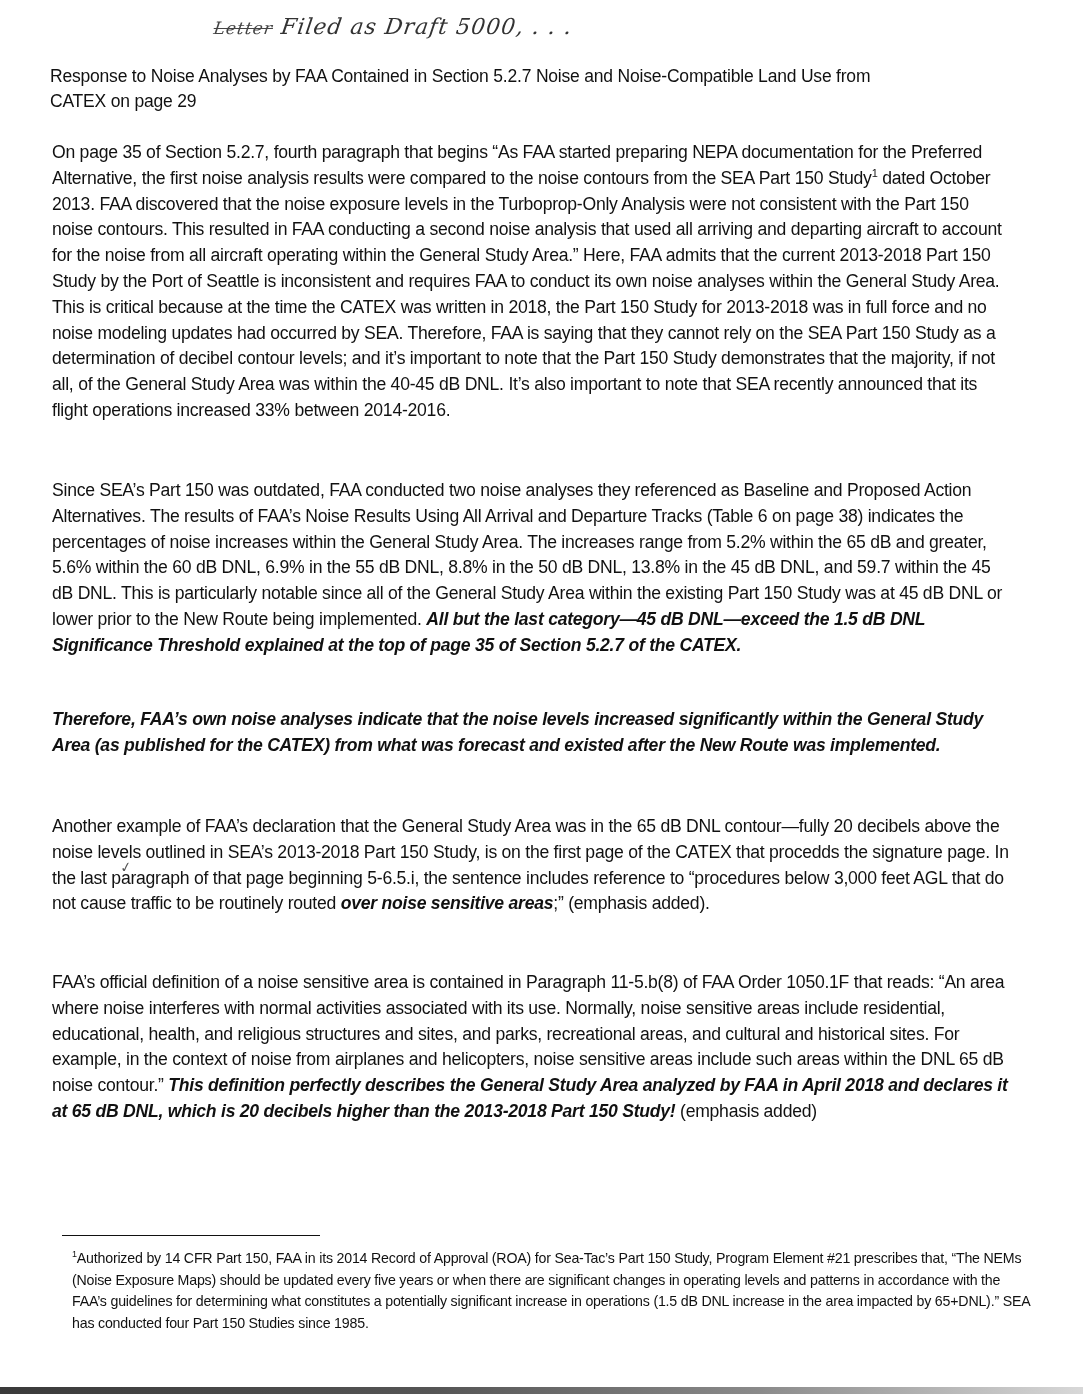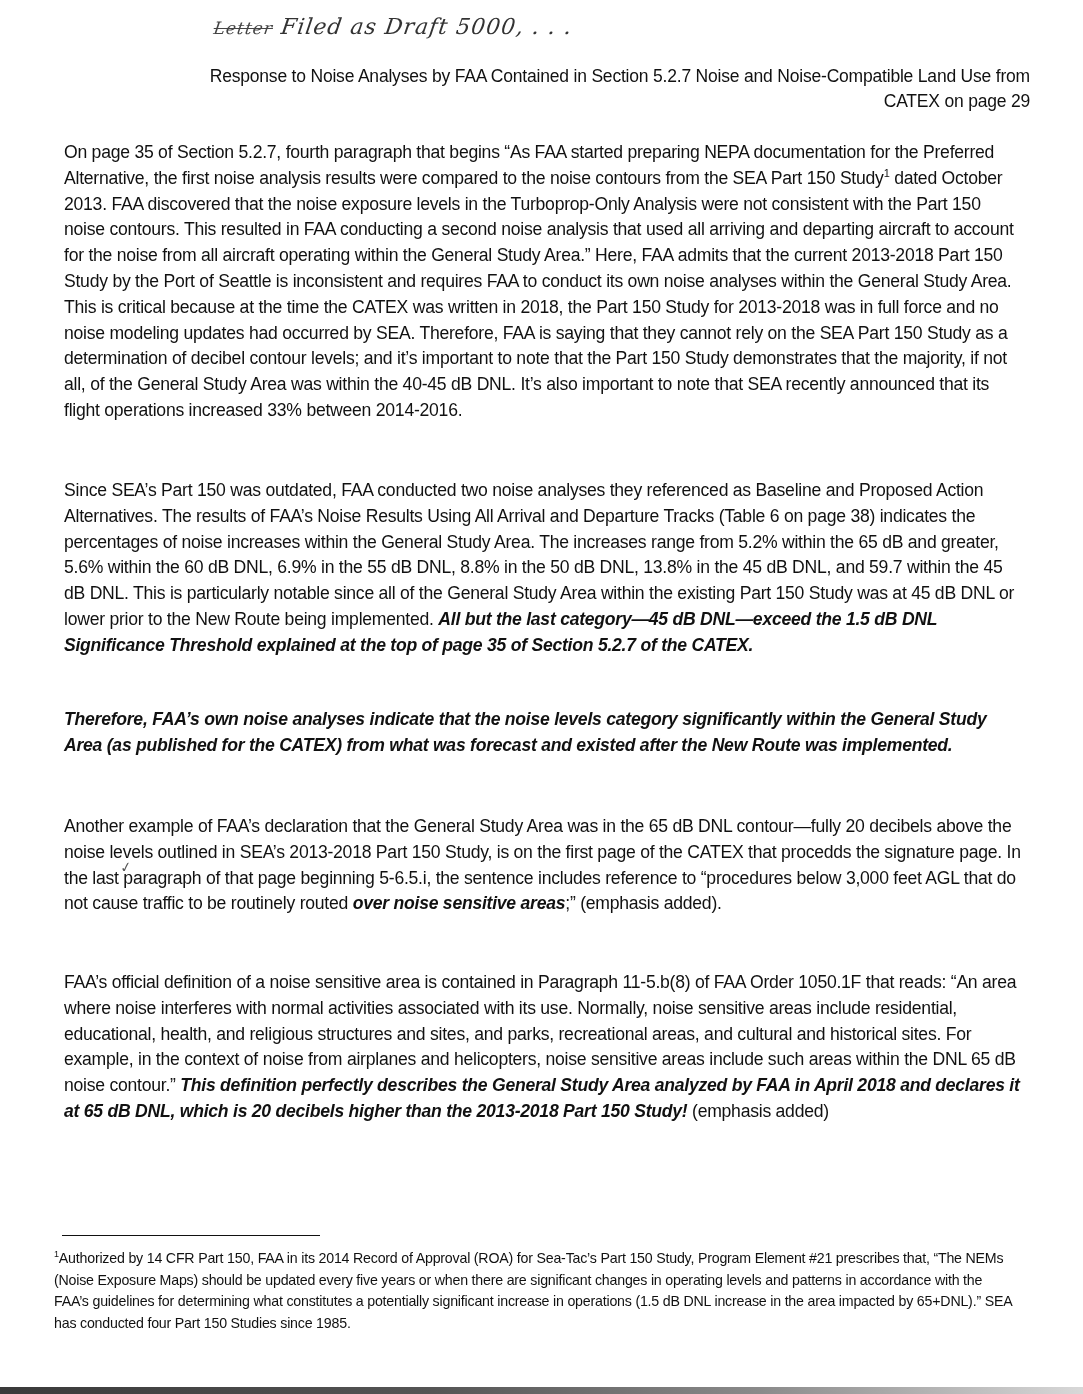--- a/index.html
+++ b/index.html
@@ -7,32 +7,32 @@
       width: 1083px; height: 1394px; background: #ffffff; position: relative; overflow: hidden;
       font-family: "Liberation Sans Narrow", "Liberation Sans", sans-serif; color: #111;
     }
     .handwritten {
       position: absolute; left: 214px; top: 14px;
       font-family: "DejaVu Serif", serif; font-style: italic; font-size: 22px; color: #333;
       letter-spacing: 1px; transform: skewX(-8deg);
     }
     .handwritten .strike { text-decoration: line-through; color: #444; margin-right: 8px; font-size: 17px; }
     .title {
-      position: absolute; left: 50px; width: 980px; top: 64px; text-align: right;
+      position: absolute; left: 50px; width: 980px; top: 64px; text-align: left;
       font-size: 17.5px; line-height: 25px; letter-spacing: -0.2px;
     }
     .para {
-      position: absolute; left: 64px; width: 962px;
+      position: absolute; left: 52px; width: 962px;
       font-size: 17.6px; line-height: 25.8px; letter-spacing: -0.25px;
     }
     .bi { font-weight: bold; font-style: italic; }
     sup { font-size: 11px; line-height: 0; vertical-align: super; }
     .fn-rule { position: absolute; left: 62px; top: 1235px; width: 258px; height: 0; border-top: 1.5px solid #111; }
     .footnote {
-      position: absolute; left: 54px; top: 1248px; width: 966px;
+      position: absolute; left: 72px; top: 1248px; width: 966px;
       font-size: 14.2px; line-height: 21.5px; letter-spacing: -0.2px;
     }
     .footnote sup { font-size: 9px; }
     .scan-edge {
       position: absolute; left: 0; top: 1387px; width: 1083px; height: 7px;
       background: linear-gradient(to right, #3a3a3a 0%, #555 40%, #8a8a8a 70%, #d8d8d8 100%);
     }
     .checkmark { position: absolute; left: 120px; top: 859px; font-size: 14px; color: #555; transform: rotate(-10deg); }
   </style>
 </head>
@@ -44,21 +44,21 @@
 
 <div class="title">
   <div>Response to Noise Analyses by FAA Contained in Section 5.2.7 Noise and Noise-Compatible Land Use from</div>
   <div>CATEX on page 29</div>
 </div>
 
 <div class="para" style="top:140px;"><span>On page 35 of Section 5.2.7, fourth paragraph that begins “As FAA started preparing NEPA documentation for the Preferred Alternative, the first noise analysis results were compared to the noise contours from the SEA Part 150 Study</span><sup>1</sup><span> dated October 2013.  FAA discovered that the noise exposure levels in the Turboprop-Only Analysis were not consistent with the Part 150 noise contours.  This resulted in FAA conducting a second noise analysis that used all arriving and departing aircraft to account for the noise from all aircraft operating within the General Study Area.”  Here, FAA admits that the current 2013-2018 Part 150 Study by the Port of Seattle is inconsistent and requires FAA to conduct its own noise analyses within the General Study Area.  This is critical because at the time the CATEX was written in 2018, the Part 150 Study for 2013-2018 was in full force and no noise modeling updates had occurred by SEA.  Therefore, FAA is saying that they cannot rely on the SEA Part 150 Study as a determination of decibel contour levels; and it’s important to note that the Part 150 Study demonstrates that the majority, if not all, of the General Study Area was within the 40-45 dB DNL.  It’s also important to note that SEA recently announced that its flight operations increased 33% between 2014-2016.</span></div>
 
 <div class="para" style="top:478px;"><span>Since SEA’s Part 150 was outdated, FAA conducted two noise analyses they referenced as Baseline and Proposed Action Alternatives.  The results of FAA’s Noise Results Using All Arrival and Departure Tracks (Table 6 on page 38) indicates the percentages of noise increases within the General Study Area.  The increases range from 5.2% within the 65 dB and greater, 5.6% within the 60 dB DNL, 6.9% in the 55 dB DNL, 8.8% in the 50 dB DNL, 13.8% in the 45 dB DNL, and 59.7 within the 45 dB DNL.  This is particularly notable since all of the General Study Area within the existing Part 150 Study was at 45 dB DNL or lower prior to the New Route being implemented.  </span><span class="bi">All but the last category—45 dB DNL—exceed the 1.5 dB DNL Significance Threshold explained at the top of page 35 of Section 5.2.7 of the CATEX.</span></div>
 
-<div class="para bi" style="top:707px;">Therefore, FAA’s own noise analyses indicate that the noise levels category significantly within the General Study Area (as published for the CATEX) from what was forecast and existed after the New Route was implemented.</div>
+<div class="para bi" style="top:707px;">Therefore, FAA’s own noise analyses indicate that the noise levels increased significantly within the General Study Area (as published for the CATEX) from what was forecast and existed after the New Route was implemented.</div>
 
 <div class="para" style="top:814px;"><span>Another example of FAA’s declaration that the General Study Area was in the 65 dB DNL contour—fully 20 decibels above the noise levels outlined in SEA’s 2013-2018 Part 150 Study, is on the first page of the CATEX that procedds the signature page.  In the last paragraph of that page beginning 5-6.5.i, the sentence includes reference to “procedures below 3,000 feet AGL that do not cause traffic to be routinely routed </span><span class="bi">over noise sensitive areas</span><span>;”  (emphasis added).</span></div>
 <div class="checkmark">✓</div>
 
 <div class="para" style="top:970px;"><span>FAA’s official definition of a noise sensitive area is contained in Paragraph 11-5.b(8) of FAA Order 1050.1F that reads:  “An area where noise interferes with normal activities associated with its use.  Normally, noise sensitive areas include residential, educational, health, and religious structures and sites, and parks, recreational areas, and cultural and historical sites.  For example, in the context of noise from airplanes and helicopters, noise sensitive areas include such areas within the DNL 65 dB noise contour.”  </span><span class="bi">This definition perfectly describes the General Study Area analyzed by FAA in April 2018 and declares it at 65 dB DNL, which is 20 decibels higher than the 2013-2018 Part 150 Study!</span><span>  (emphasis added)</span></div>
 
 <div class="fn-rule"></div>
 <div class="footnote"><sup>1</sup><span>Authorized by 14 CFR Part 150, FAA in its 2014 Record of Approval (ROA) for Sea-Tac’s Part 150 Study, Program Element #21 prescribes that, “The NEMs (Noise Exposure Maps) should be updated every five years or when there are significant changes in operating levels and patterns in accordance with the FAA’s guidelines for determining what constitutes a potentially significant increase in operations (1.5 dB DNL increase in the area impacted by 65+DNL).”  SEA has conducted four Part 150 Studies since 1985.</span></div>
 
 <div class="scan-edge"></div>

